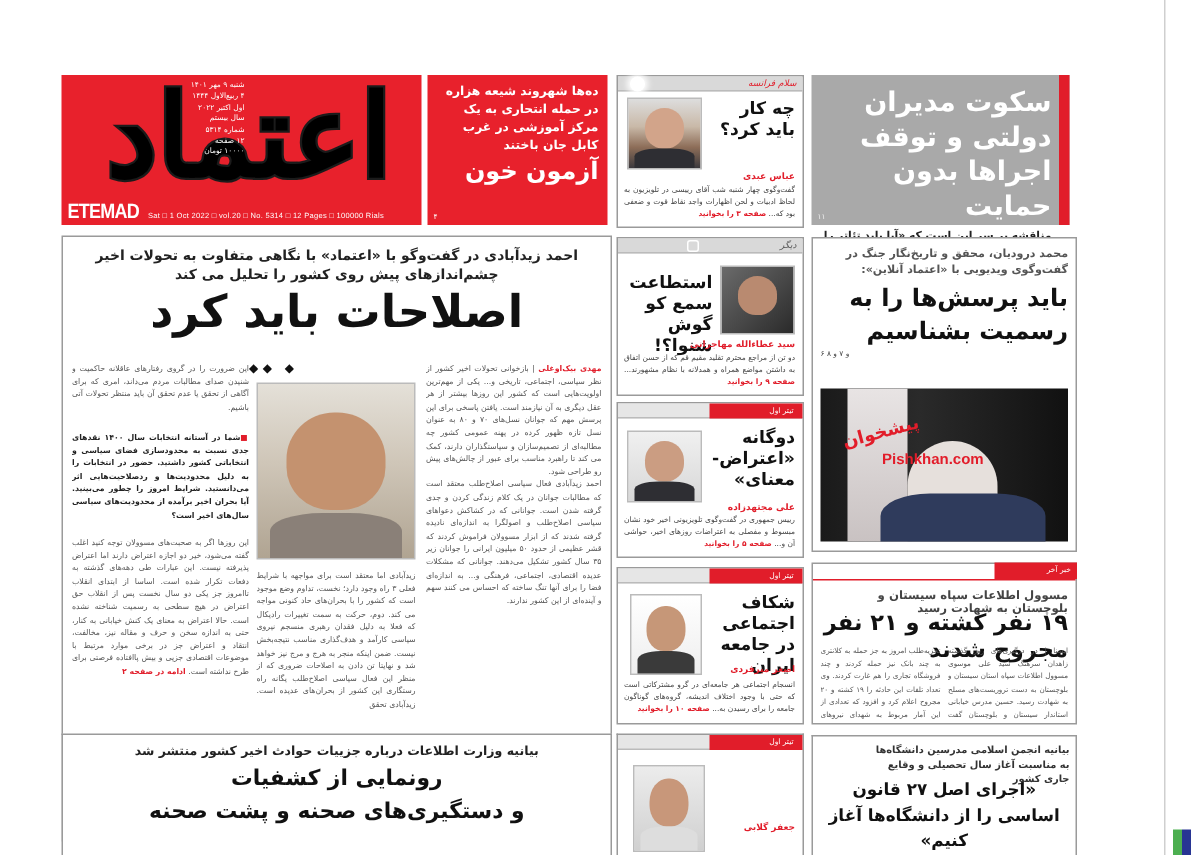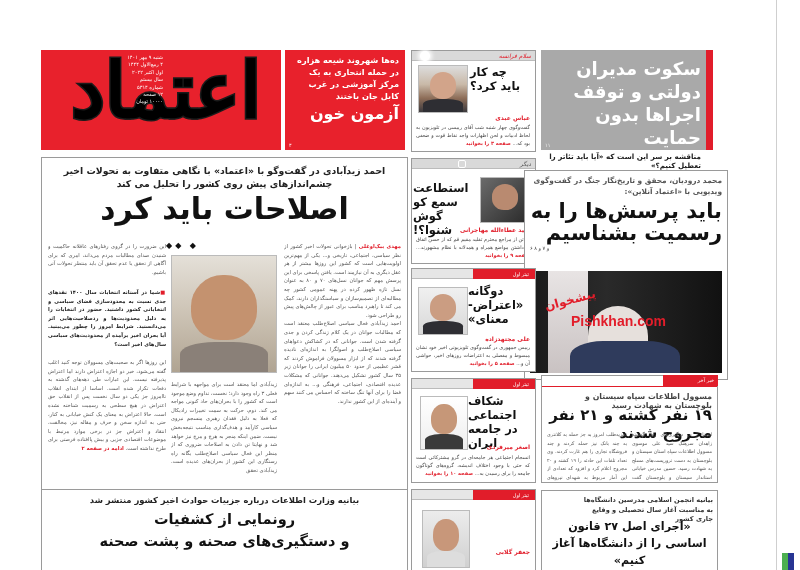--- a/index.html
+++ b/index.html
@@ -30,40 +30,40 @@
   .side-box { width: 125px; }
   .side-head { height: 10px; background: #d9d9d9; position: relative; border-bottom: 1px solid #bbb; }
   .side-head .tag { position: absolute; right: 4px; top: 1px; font-size: 6px; color: #e11d2a; font-style: italic; }
   .side-head.redtag { background: #e6e6e6; }
   .side-head.redtag .tagbg { position: absolute; right: 0; top: 0; width: 62px; height: 10px; background: #e11d2a; }
   .side-head.redtag .tag { color: #fff; font-style: normal; right: 6px; top: 2px; font-size: 5px; }
   .sun { position: absolute; left: 8px; top: 0px; width: 10px; height: 10px; border-radius: 50%; background: #fff; box-shadow: 0 0 4px 2px #fff; }
   .portrait { position: absolute; background: linear-gradient(180deg,#ddd 0%,#c9b9a8 40%,#8d6d58 70%,#3c3a3e 100%); border: 1px solid #bbb; }
   .face { position: absolute; left: 22%; top: 14%; width: 56%; height: 58%; border-radius: 48% 48% 44% 44%; background: #c99b82; }
   .shirt { position: absolute; left: 8%; bottom: 0; width: 84%; height: 28%; border-radius: 40% 40% 0 0; background: #2e2e33; }
-  .side-title { font-weight: bold; font-size: 11.5px; line-height: 14px; color: #111; direction: rtl; text-align: left; }
+  .side-title { font-weight: bold; font-size: 11.5px; line-height: 14px; color: #111; direction: rtl; text-align: right; }
   .side-author { font-size: 6px; color: #e11d2a; font-weight: bold; direction: rtl; text-align: right; }
   .side-body { font-size: 5px; line-height: 8px; color: #444; direction: rtl; text-align: justify; }
   .readmore { color: #e11d2a; font-weight: bold; }
 
   
   #rt-box { left: 541px; top: 50px; width: 172px; height: 100px; background: #a9a9a9; border-right: 7px solid #e11d2a; padding: 5px 5px 0 5px; color: #fff; }
   #rt-kicker { font-size: 7.6px; font-weight: bold; color: #222; direction: rtl; text-align: right; }
   #rt-title { font-size: 18px; line-height: 23px; font-weight: bold; direction: rtl; text-align: right; margin-top: 2px; }
   #rt-sub { font-size: 7.2px; font-weight: bold; color: #222; direction: rtl; text-align: right; margin-top: 3px; }
 
   
   #main-box { left: 41px; top: 157px; width: 367px; height: 404px; }
   #main-kicker { position: absolute; left: 6px; right: 6px; top: 6px; font-size: 9.3px; line-height: 13px; font-weight: bold; color: #222; direction: rtl; text-align: center; }
   #main-title { position: absolute; left: 6px; right: 6px; top: 33px; font-size: 30px; font-weight: bold; color: #111; direction: rtl; text-align: center; letter-spacing: -1px; }
 
   
-  #rm-box { left: 524px; top: 158px; width: 204px; height: 210px; padding: 5px; margin-top: 12px; }
+  #rm-box { left: 541px; top: 158px; width: 177px; height: 210px; padding: 5px; }
   #rm-kicker { font-size: 7.4px; line-height: 10.5px; color: #555; direction: rtl; text-align: right; font-weight: bold; }
-  #rm-title { font-size: 21px; line-height: 22px; font-weight: bold; color: #111; direction: rtl; text-align: right; margin-top: 3px; }
+  #rm-title { font-size: 16px; line-height: 22px; font-weight: bold; color: #111; direction: rtl; text-align: right; margin-top: 3px; }
   #rm-pages { font-size: 5px; color: #444; margin-top: 1px; }
   #rm-photo { position: absolute; left: 5px; right: 5px; top: 100px; bottom: 6px; background: linear-gradient(90deg,#1a1a1a 0%,#2a2a2a 40%,#111 100%); overflow: hidden; }
 
   
   #brk-box { left: 541px; top: 375px; width: 177px; height: 108px; padding: 0 5px; }
   #brk-bar { position: absolute; right: -1px; top: -1px; width: 55px; height: 11px; background: #e11d2a; color: #fff; font-size: 5px; direction: rtl; padding: 2px 4px; }
   #brk-line { position: absolute; left: 0; right: 0; top: 10px; border-top: 1px solid #e11d2a; }
   #brk-kicker { position: absolute; left: 5px; right: 5px; top: 16px; font-size: 7.8px; font-weight: bold; color: #444; direction: rtl; text-align: right; }
   #brk-title { position: absolute; left: 5px; right: 5px; top: 30px; font-size: 15px; font-weight: bold; color: #111; direction: rtl; text-align: right; }
 
@@ -86,20 +86,24 @@
   <div id="logo">اعتماد</div>
   <div id="mast-date">
     <div>شنبه ۹ مهر ۱۴۰۱</div>
     <div>۴ ربیع‌الاول ۱۴۴۴</div>
     <div>اول اکتبر ۲۰۲۲</div>
     <div>سال بیستم</div>
     <div>شماره ۵۳۱۴</div>
     <div>۱۲ صفحه</div>
     <div>۱۰۰۰۰ تومان</div>
   </div>
+  <div id="mast-foot">
+    <span id="mast-name">ETEMAD</span>
+    <span id="mast-meta">Sat □ 1 Oct 2022 □ vol.20 □ No. 5314 □ 12 Pages □ 100000 Rials</span>
+  </div>
 </div>
 
 <div id="teaser" class="abs rtl">
   <div id="teaser-kicker">ده‌ها شهروند شیعه هزاره در حمله انتحاری به یک مرکز آموزشی در غرب کابل جان باختند</div>
   <div id="teaser-title">آزمون خون</div>
   <div id="teaser-page">۴</div>
 </div>
 
 <div class="abs box side-box" style="left:411px; top:50px; height:102px;">
   <div class="side-head">
@@ -171,21 +175,21 @@
 </div>
 
 <div id="rm-box" class="abs box">
   <div id="rm-kicker">محمد درودیان، محقق و تاریخ‌نگار جنگ در گفت‌و‌گوی ویدیویی با «اعتماد آنلاین»:</div>
   <div id="rm-title">باید پرسش‌ها را به رسمیت بشناسیم</div>
   <div id="rm-pages">۶ و ۷ و ۸</div>
   <div id="rm-photo">
     <div class="abs" style="left:18px; top:0; width:40px; height:100%; background:linear-gradient(180deg,#e8e4e4,#c9c2c2);"></div>
     <div class="abs" style="left:58px; top:35px; width:60px; height:60px; border-radius:50% 50% 10% 10%; background:#e6e0dc;"></div>
     <div class="abs" style="left:40px; top:70px; width:110px; height:50px; border-radius:30% 30% 0 0; background:#2f3b5c;"></div>
-    <div class="abs" style="left:8px; top:42px; font-family:'Liberation Sans',sans-serif; font-size:14px; font-weight:bold; color:#e21d2a;padding-left:33px;">Pishkhan.com</div>
+    <div class="abs" style="left:8px; top:42px; font-family:'Liberation Sans',sans-serif; font-size:10px; font-weight:bold; color:#e21d2a;padding-left:33px;">Pishkhan.com</div>
     <div class="abs" style="left:14px; top:22px; font-size:12px; font-weight:bold; color:#e21d2a; transform:rotate(-15deg);">پیشخوان</div>
   </div>
 </div>
 
 <div class="abs box side-box" style="left:411px; top:268px; height:104px;">
   <div class="side-head redtag">
     <span class="tagbg"></span>
     <span class="tag">تیتر اول</span>
   </div>
   <div class="portrait" style="left:6px; top:18px; width:50px; height:48px; background:linear-gradient(180deg,#f0f0f0,#d8d8d8);">

